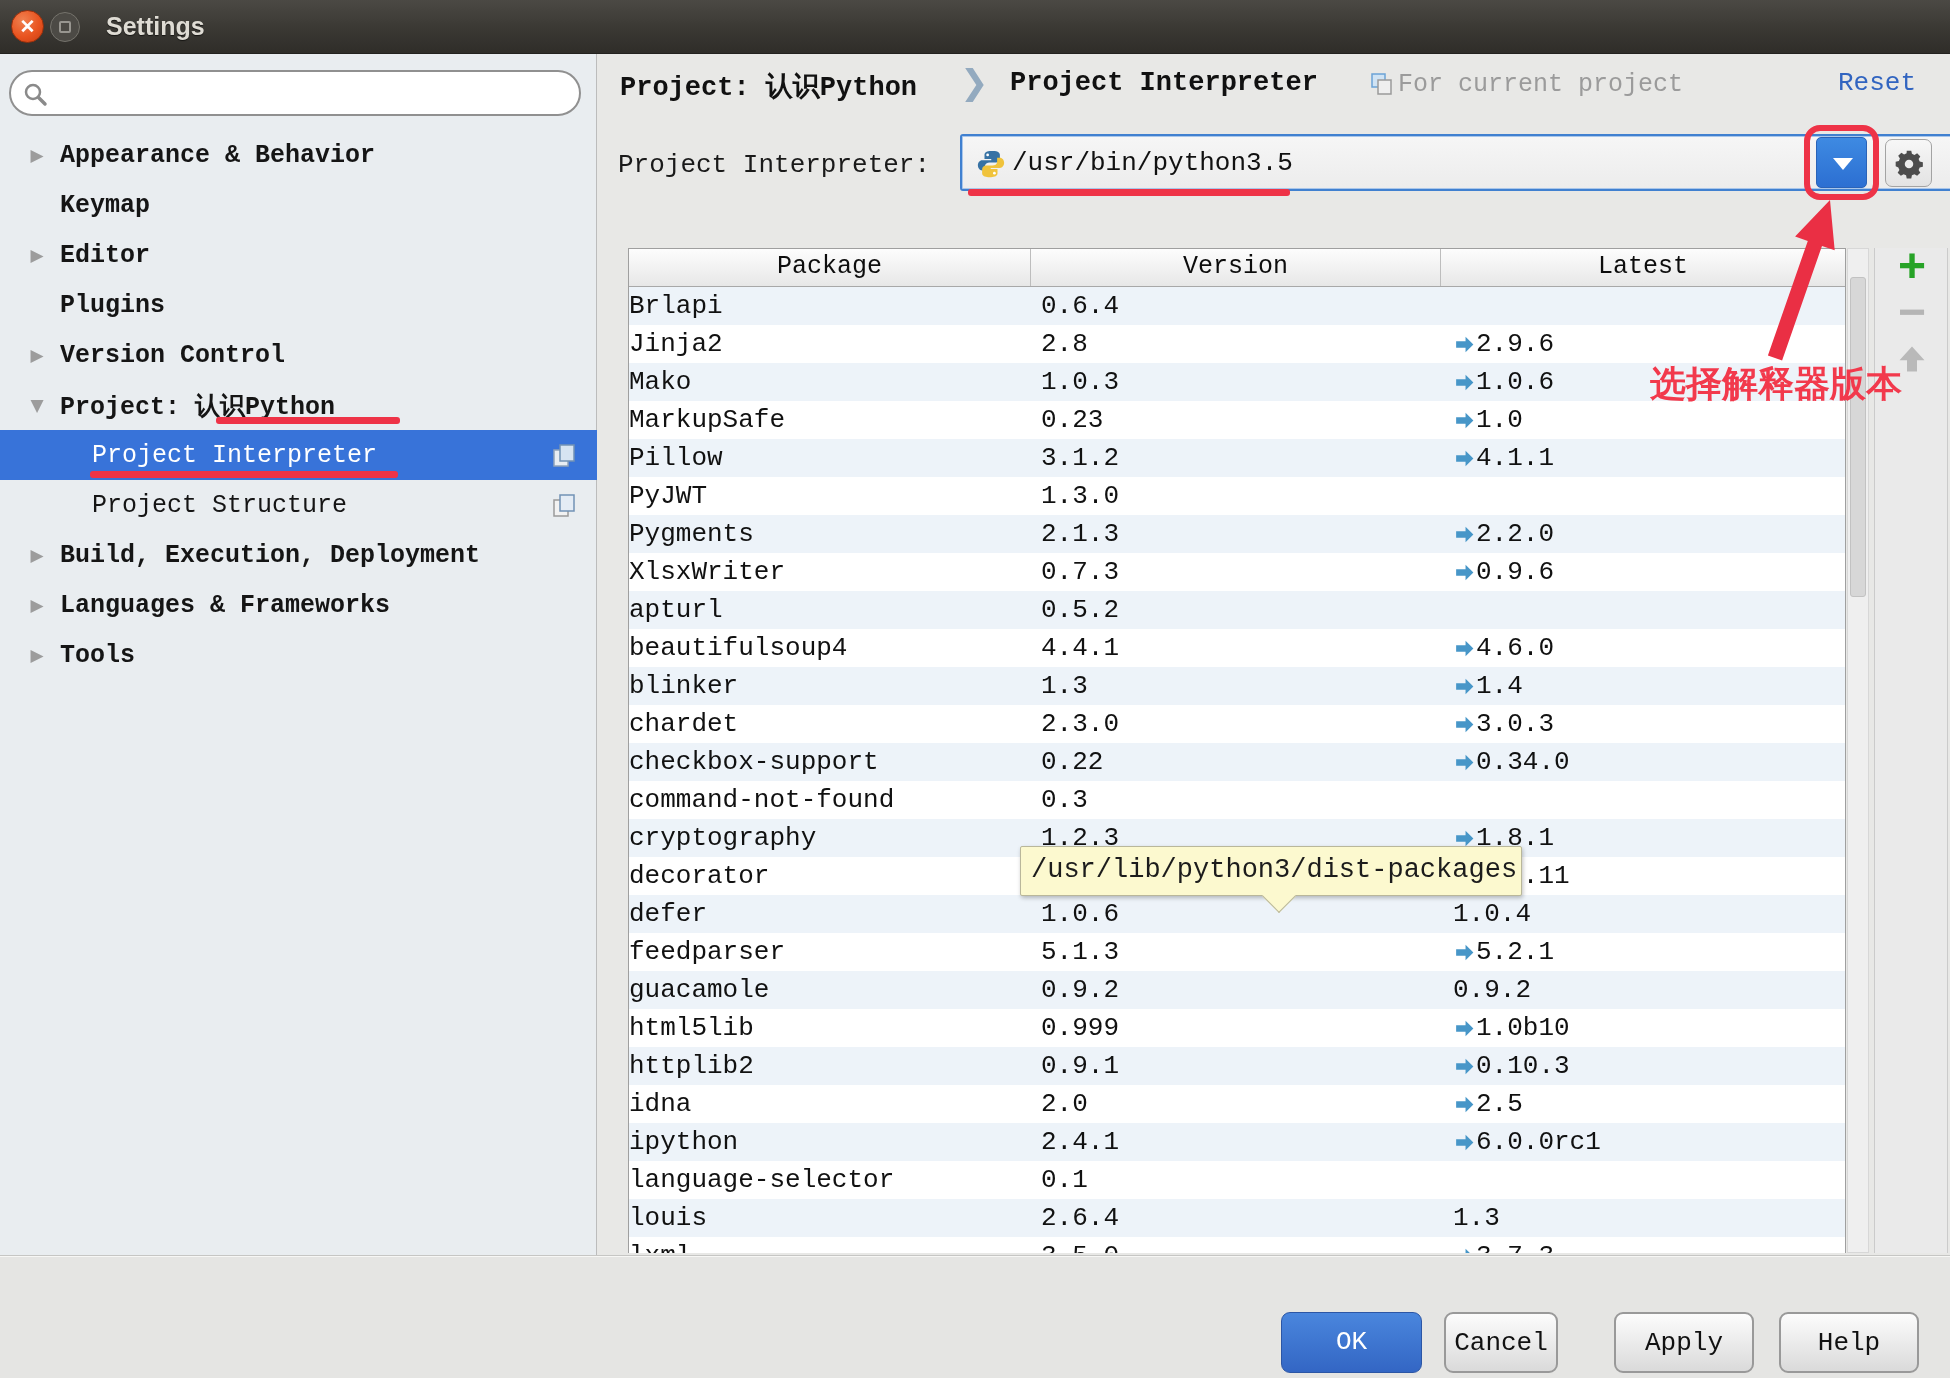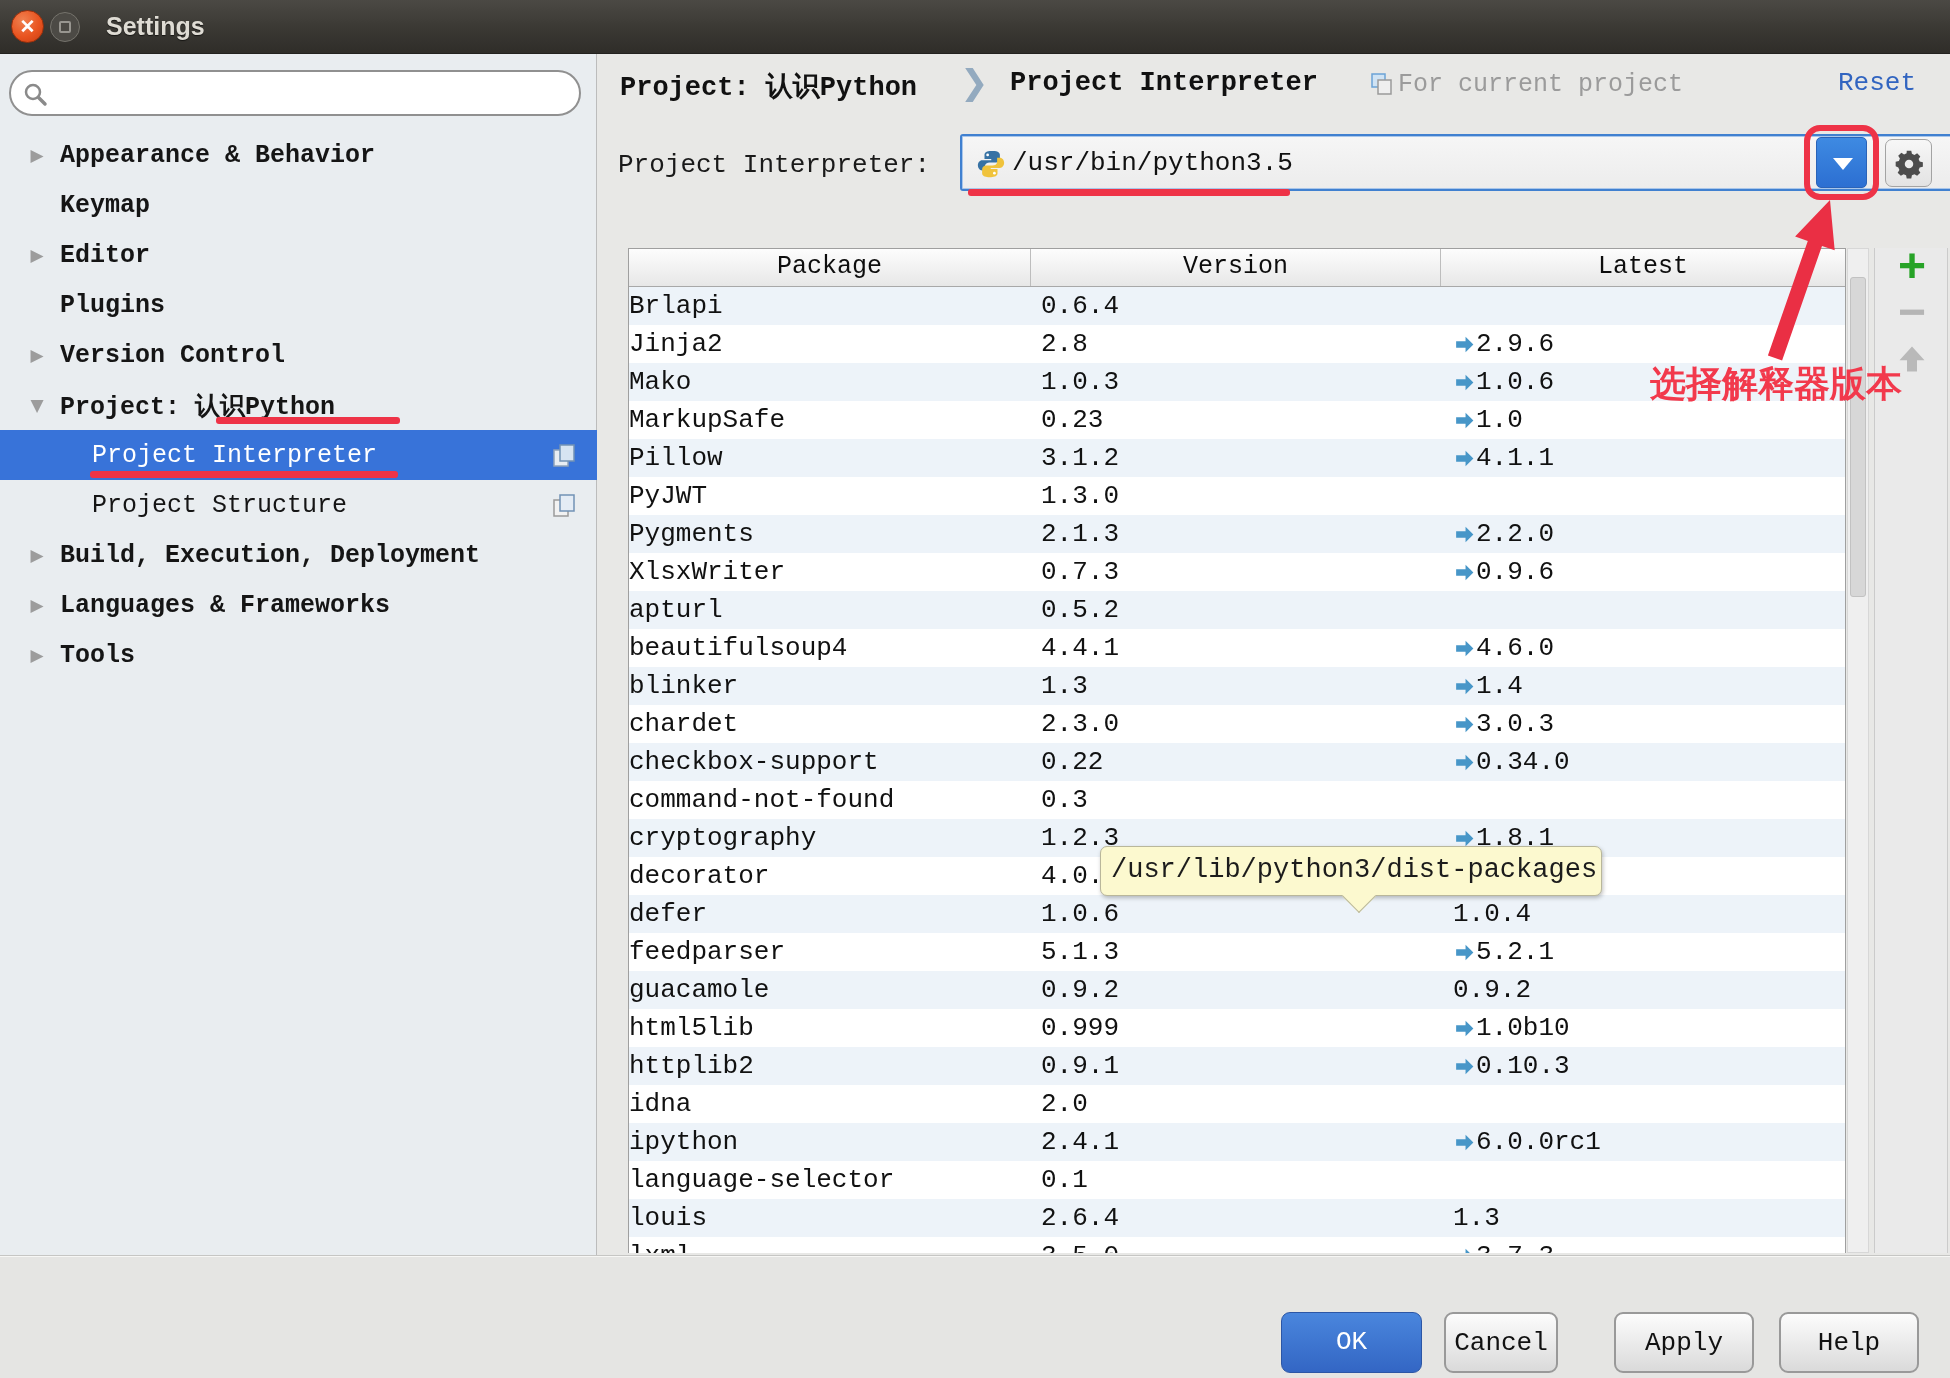--- a/index.html
+++ b/index.html
@@ -128,22 +128,22 @@
   .tbody{ position:absolute; left:0; top:38px; width:100%; height:966px; overflow:hidden; }
   .trow{ height:38px; display:flex; align-items:center; }
   .trow.stripe{ background:#edf3f9; }
   .trow.plain{ background:#ffffff; }
   .cell{ font-size:26px; white-space:nowrap; overflow:visible; }
   .cp{ width:402px; padding-left:0; }
   .cv{ width:410px; padding-left:10px; }
   .cl{ width:400px; padding-left:12px; display:flex; align-items:center; }
   
   .tooltip{
-    position:absolute; left:1100px; top:846px; width:502px; height:50px; z-index:40;
-    background:#fcf9cf; border:1px solid #b9b79b; border-radius:7px;
+    position:absolute; left:1020px; top:846px; width:502px; height:50px; z-index:40;
+    background:#fcf9cf; border:1px solid #b9b79b; border-radius:2px;
     box-shadow:1px 2px 4px rgba(0,0,0,.25);
     font-size:27px; color:#1c1c1c; line-height:46px; padding-left:10px; white-space:nowrap;
   }
   .tooltip .tail{
     position:absolute; left:246px; bottom:-13px; width:24px; height:24px;
     background:#fcf9cf; transform:rotate(45deg);
     border-right:1px solid #b9b79b; border-bottom:1px solid #b9b79b;
   }
   
   .vscroll{
@@ -489,20 +489,26 @@
           <div class="cell cl">
             <svg width="23" height="23" viewBox="0 0 22 22">
               <path d="M3 8h9V3.5L19.5 11 12 18.5V14H3z" fill="#4796c8"></path>
             </svg>
             <span>0.10.3</span>
           </div>
         </div>
         <div class="trow plain">
           <div class="cell cp">idna</div>
           <div class="cell cv">2.0</div>
+          <div class="cell cl">
+            <svg width="23" height="23" viewBox="0 0 22 22">
+              <path d="M3 8h9V3.5L19.5 11 12 18.5V14H3z" fill="#4796c8"></path>
+            </svg>
+            <span>2.5</span>
+          </div>
         </div>
         <div class="trow stripe">
           <div class="cell cp">ipython</div>
           <div class="cell cv">2.4.1</div>
           <div class="cell cl">
             <svg width="23" height="23" viewBox="0 0 22 22">
               <path d="M3 8h9V3.5L19.5 11 12 18.5V14H3z" fill="#4796c8"></path>
             </svg>
             <span>6.0.0rc1</span>
           </div>

